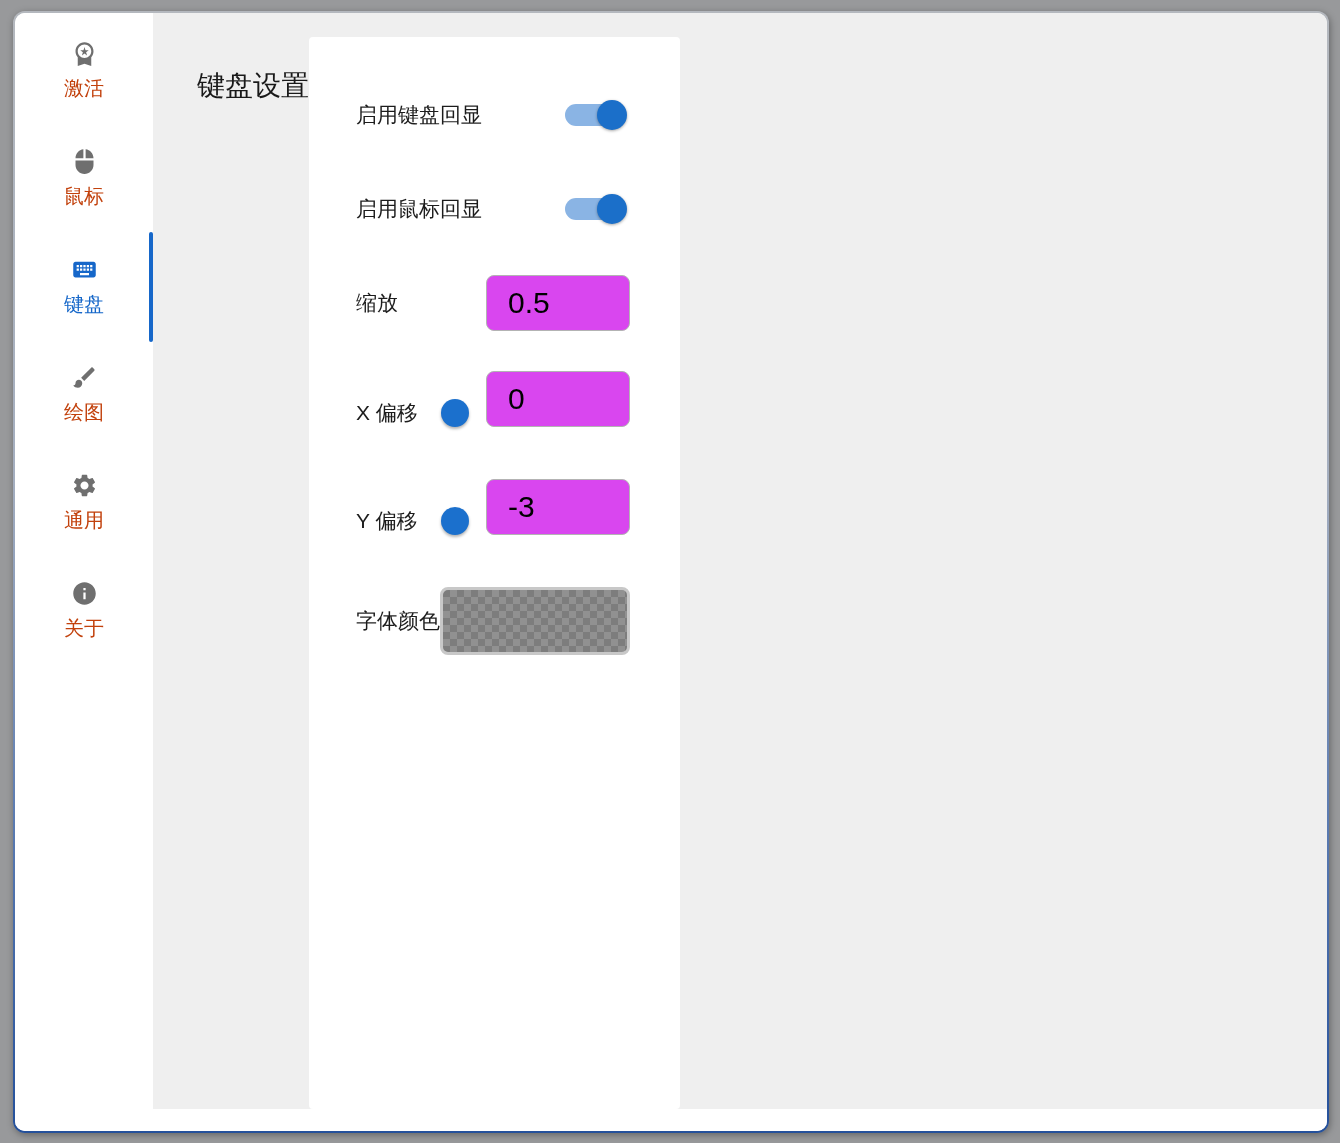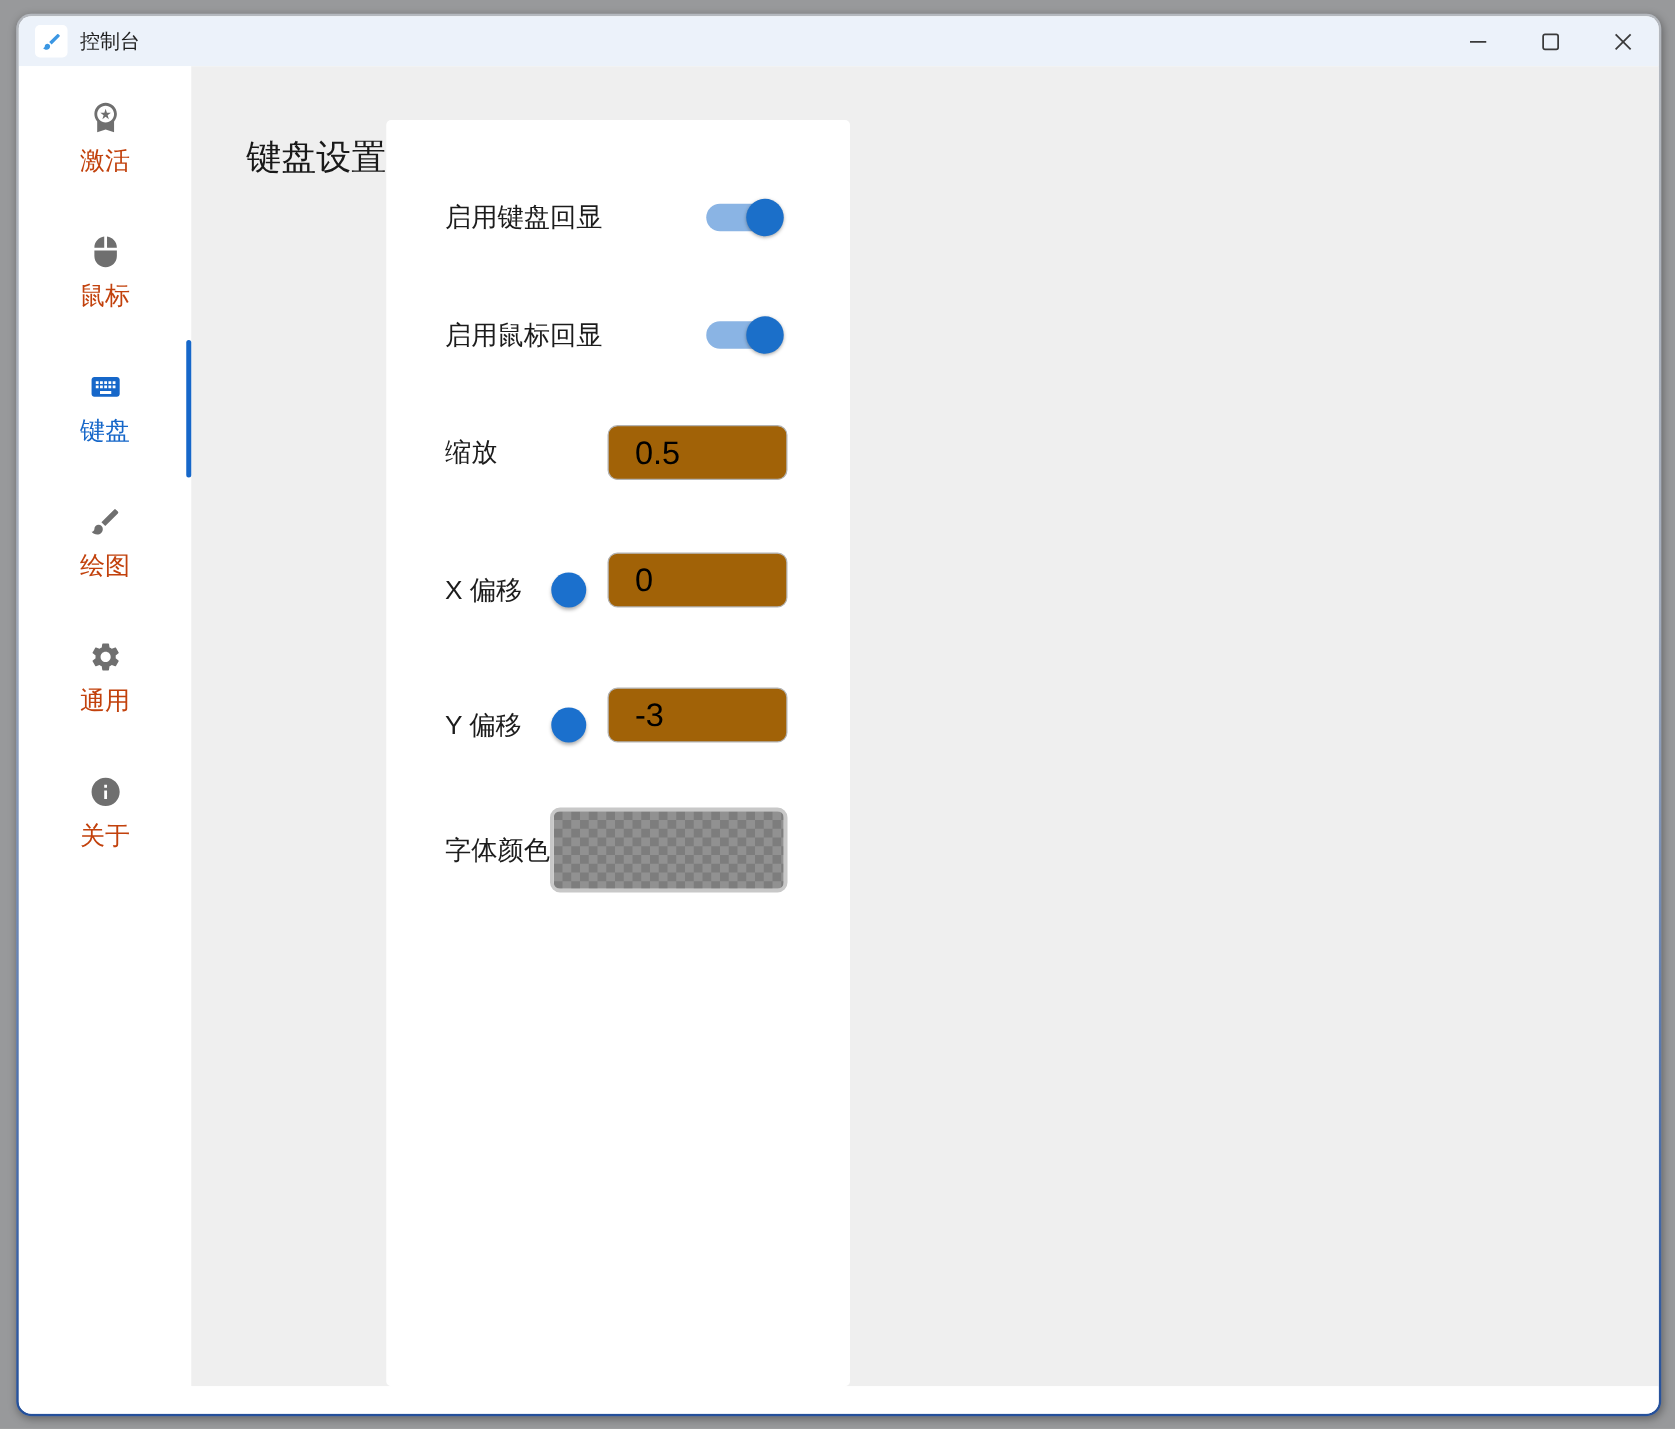--- a/index.html
+++ b/index.html
@@ -31,21 +31,21 @@
   .side-item svg{width:27px;height:27px;fill:#6f6f6f;}
   .side-item .side-label{font-size:20px;color:#c2410c;}
   .side-item.selected svg{fill:#1667c9;}
   .side-item.selected .side-label{color:#1667c9;}
   .side-item.selected::after{content:'';position:absolute;right:0;top:-1px;bottom:-1px;width:4px;
     border-radius:2px;background:#1667c9;}
 
   .content{flex:1;background:#efefef;padding:0 33px 0 37px;display:flex;flex-direction:row;}
   .page-title{font-size:28px;color:#191919;font-weight:500;margin:56px 0 0 7px;line-height:34px;}
 
-  .card{background:#fff;border-radius:4px;margin-top:43px;padding:50px 50px 49px 47px;}
+  .card{background:#fff;border-radius:4px;margin-top:24px;padding:50px 50px 49px 47px;}
   .row{display:flex;align-items:center;min-height:56px;}
   .row.mb-s{margin-bottom:38px;}
   .row.mb-m{margin-bottom:40px;}
   .row.mb-l{margin-bottom:52px;align-items:flex-end;}
   .row-label{font-size:21px;color:#1c1c1c;flex:none;}
   .spacer{flex:1;}
 
   
   .switch{position:relative;width:58px;height:30px;margin-right:7px;cursor:pointer;flex:none;}
   .switch .track{position:absolute;left:0;top:50%;transform:translateY(-50%);
@@ -57,63 +57,37 @@
   .slider-label{width:93px;}
   .slider{position:relative;flex:1;height:28px;margin-right:25px;cursor:pointer;}
   .slider .track{position:absolute;left:0;right:0;top:50%;transform:translateY(-50%);
     height:8px;border-radius:4px;background:#abc9eb;}
   .slider .fill{position:absolute;left:0;top:50%;transform:translateY(-50%);
     width:var(--pct,50%);height:8px;border-radius:4px;background:#1b70cd;}
   .slider .thumb{position:absolute;left:var(--pct,50%);top:50%;transform:translate(-50%,-50%);
     width:28px;height:28px;border-radius:50%;background:#1b70cd;box-shadow:0 2px 3px rgba(0,0,0,.3);}
 
   
-  .num-input{width:144px;height:44px;border:1px solid #b3b3b3;border-radius:8px;
-    font-size:26px;color:#000;padding:0 14px 0 21px;background:#a16207;flex:none;
+  .num-input{width:144px;height:56px;border:1px solid #b3b3b3;border-radius:8px;
+    font-size:30px;color:#000;padding:0 14px 0 21px;background:#d946ef;flex:none;
     font-family:"Liberation Sans","DejaVu Sans",sans-serif;outline:none;}
 
   
   .swatch{width:190px;height:68px;border:3px solid #c8c8c8;border-radius:8px;flex:none;cursor:pointer;}
   .swatch.checker{background:repeating-conic-gradient(#919191 0% 25%,#7d7d7d 0% 50%);
     background-size:14px 14px;}
 
   .footer{flex:0 0 22px;background:#fff;}
 </style>
 </head>
 <body>
 
 <div class="frame">
   <div class="window">
 
-    <div class="titlebar">
-      <span class="app-icon">
-        <svg viewBox="0 0 24 24">
-            <path d="M7 14c-1.66 0-3 1.34-3 3 0 1.31-1.16 2-2 2 .92 1.22 2.49 2 4 2 2.21 0 4-1.79 4-4 0-1.66-1.34-3-3-3zm13.71-9.37-1.34-1.34c-.39-.39-1.02-.39-1.41 0L9 12.25 11.75 15l8.96-8.96c.39-.39.39-1.02 0-1.41z"></path>
-          </svg>
-      </span>
-      <span class="title-text">控制台</span>
-      <div class="win-controls">
-        <div class="win-btn">
-          <svg width="15" height="15" viewBox="0 0 15 15">
-              <line x1="1" y1="7.5" x2="14" y2="7.5"></line>
-            </svg>
-        </div>
-        <div class="win-btn">
-          <svg width="15" height="15" viewBox="0 0 15 15">
-              <rect x="1.5" y="1.5" width="12" height="12" rx="1.5"></rect>
-            </svg>
-        </div>
-        <div class="win-btn">
-          <svg width="15" height="15" viewBox="0 0 15 15">
-              <line x1="1.5" y1="1.5" x2="13.5" y2="13.5"></line>
-              <line x1="13.5" y1="1.5" x2="1.5" y2="13.5"></line>
-            </svg>
-        </div>
-      </div>
-    </div>
 
     <div class="body-row">
 
       <nav class="sidebar">
         <div class="side-item">
           <svg viewBox="0 0 24 24">
               <path d="M9.68 13.69 12 11.93l2.31 1.76-.88-2.85L15.75 9h-2.84L12 6.19 11.09 9H8.25l2.32 1.84-.89 2.85zM20 10c0-4.42-3.58-8-8-8s-8 3.58-8 8c0 2.03.76 3.87 2 5.28V23l6-2 6 2v-7.72c1.24-1.41 2-3.25 2-5.28zm-8-6c3.31 0 6 2.69 6 6s-2.69 6-6 6-6-2.69-6-6 2.69-6 6-6z"></path>
             </svg>
           <span class="side-label">激活</span>
         </div>

